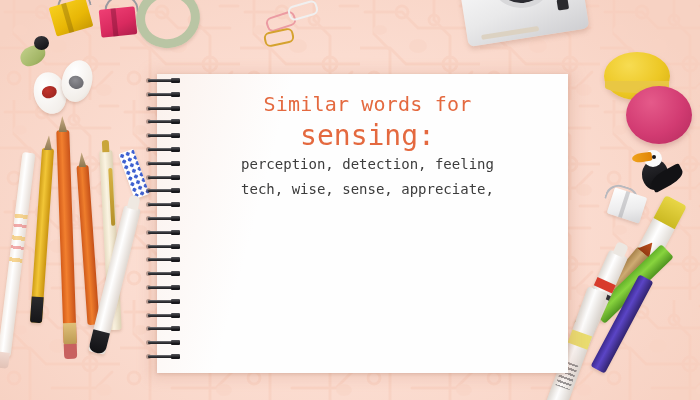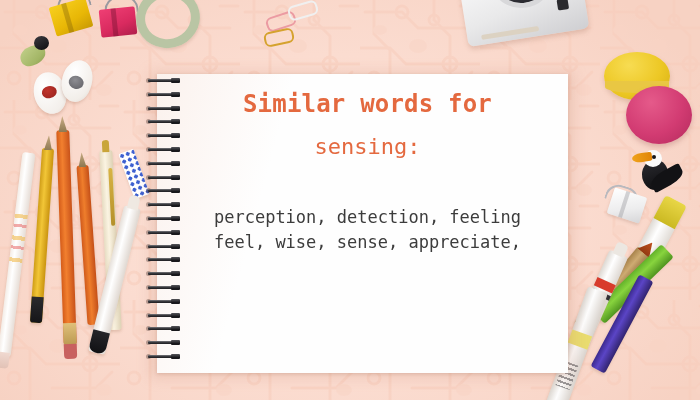--- a/index.html
+++ b/index.html
@@ -104,37 +104,35 @@
   
   .pad-text {
     position: absolute;
     left: 180px;
     top: 92px;
     width: 375px;
     text-align: center;
   }
   .title-line1 {
     color: #e4693f;
-    font-size: 24px;
+    font-size: 20px;
     letter-spacing: 0.2px;
     line-height: 24px;
     white-space: nowrap;
-    font-weight: bold;
   }
   .title-line2 {
     color: #e4693f;
-    font-size: 22px;
+    font-size: 28px;
     line-height: 32px;
-    margin-top: 15px;
+    margin-top: 4px;
     white-space: nowrap;
   }
   .words {
-    margin-top: 42px;
     color: #3c3c3c;
-    font-size: 17px;
+    font-size: 14px;
     line-height: 25px;
   }
   .words div { white-space: nowrap; }
 
   
   .watermark {
     position: absolute;
     right: 8px;
     top: 3px;
     color: #ffffff;
@@ -645,18 +643,18 @@
         <span class="wire"></span>
         <span class="cap"></span>
       </div>
     </div>
 
   <div class="pad-text">
     <div class="title-line1">Similar words for</div>
     <div class="title-line2">sensing:</div>
     <div class="words">
       <div>perception, detection, feeling</div>
-      <div>feel, wise, sense, appreciate,</div>
+      <div>tech, wise, sense, appreciate,</div>
     </div>
   </div>
 
 
 </div>
 
 </body></html>

